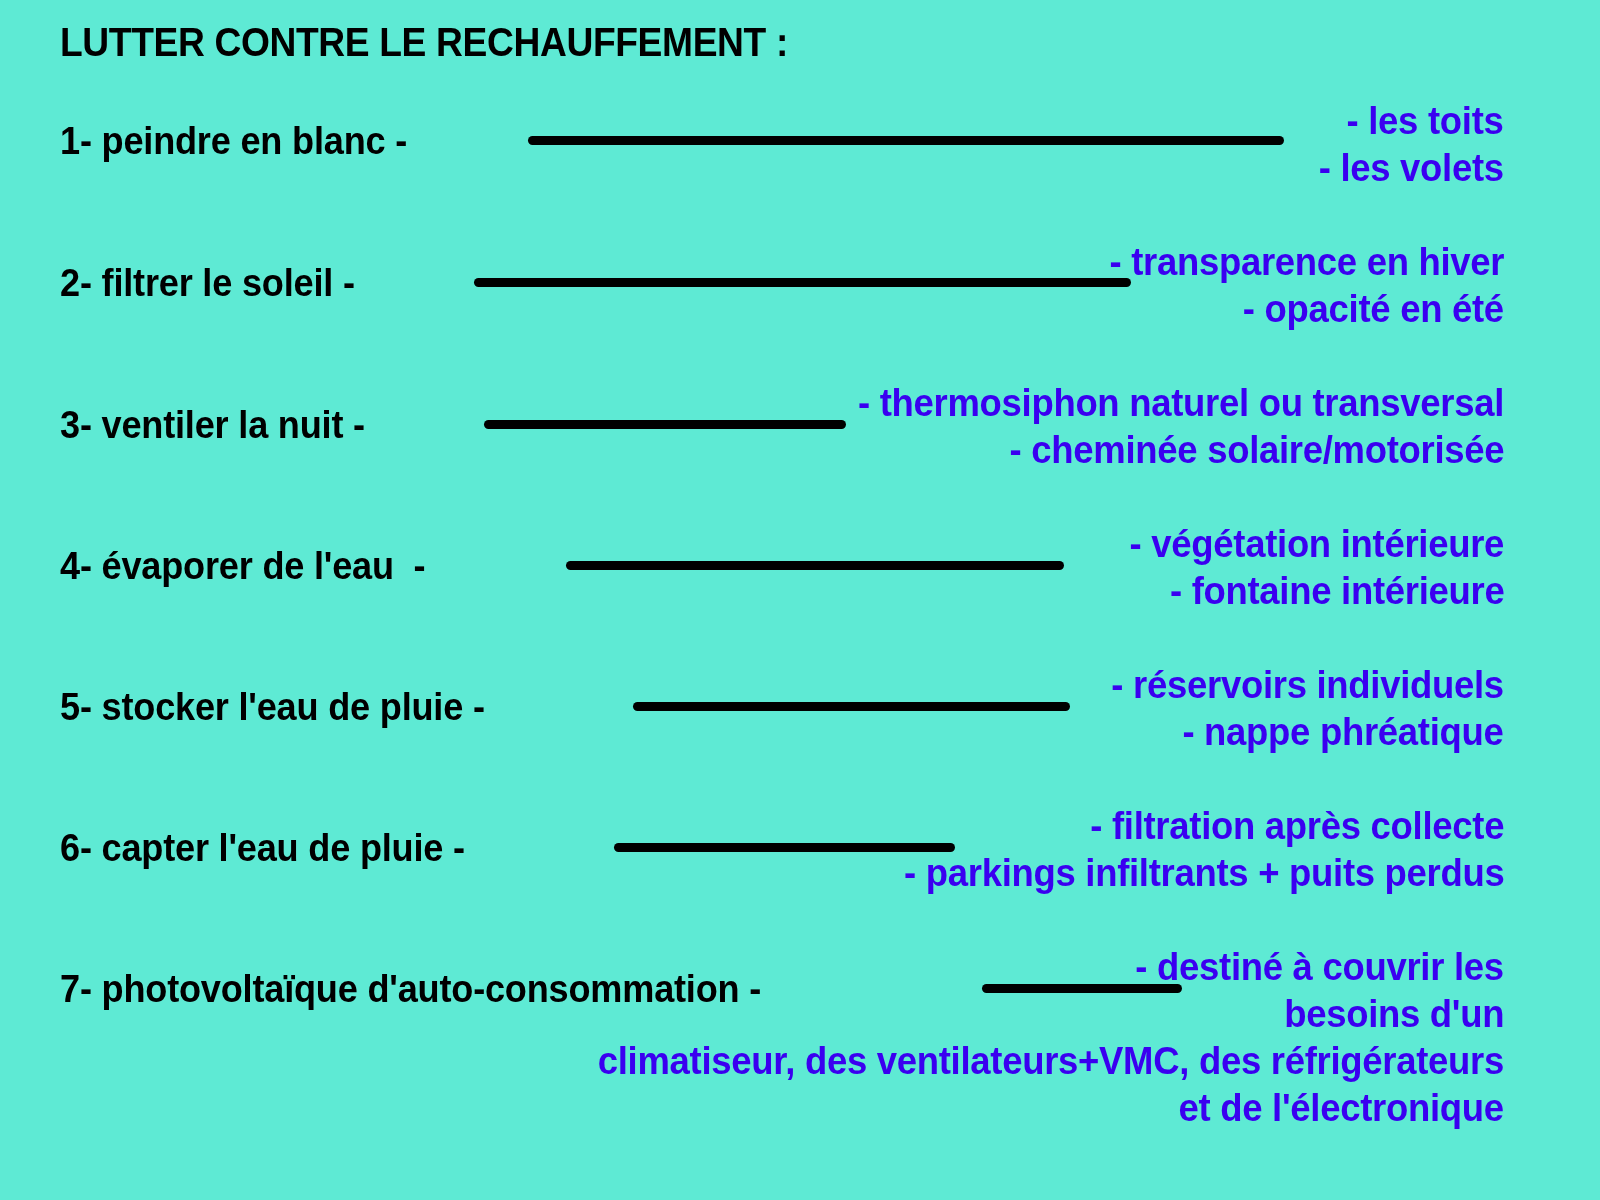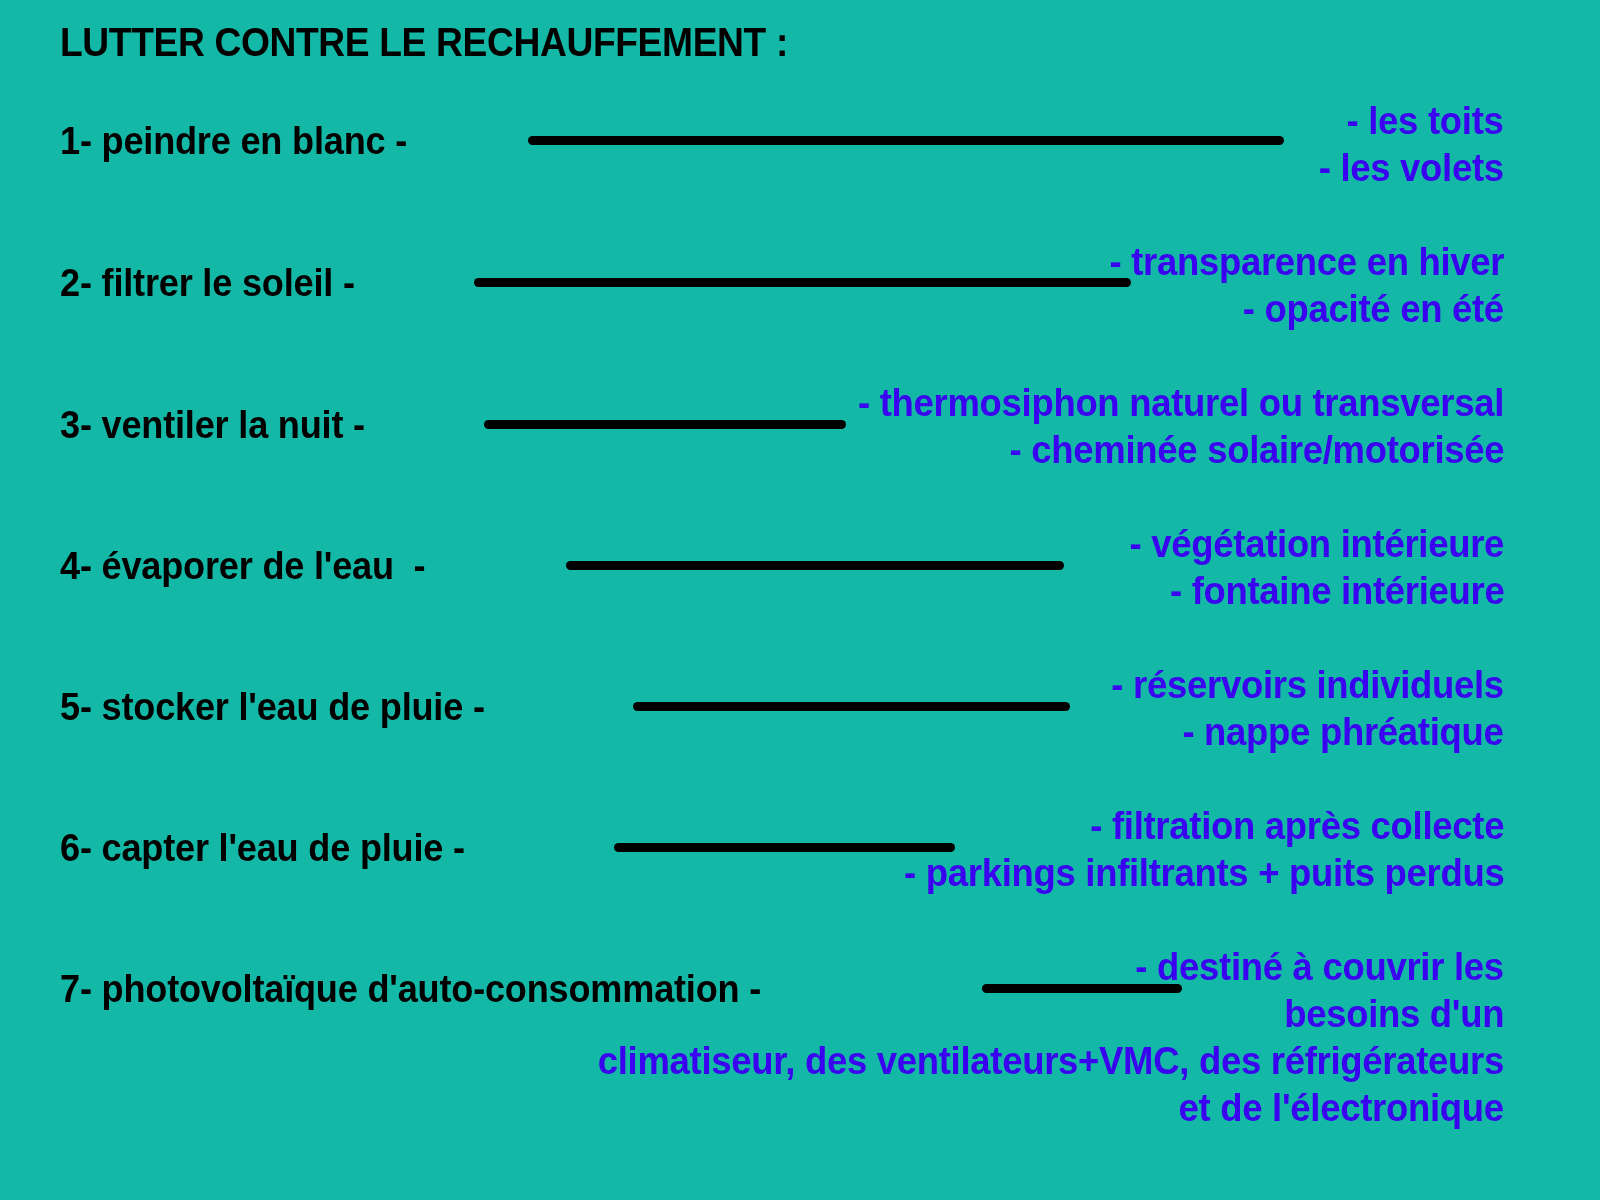--- a/index.html
+++ b/index.html
@@ -67,21 +67,21 @@
     transform: scaleX(0.96);
     transform-origin: right center;
   }
   .note.right {
     right: 96px;
   }
 </style>
 </head>
 <body style="background: rgb(240, 245, 184);">
 
-<div id="page" style="background: #14b8a6;">
+<div id="page" style="background: #5eead4;">
 
   <div class="title" style="color: rgb(0, 0, 0);">LUTTER CONTRE LE RECHAUFFEMENT :</div>
 
   <div class="item-label" style="left: 60px; top: 120px; color: rgb(0, 0, 0);">1- peindre en blanc -</div>
   <div class="connector" style="left: 528px; top: 136px; width: 756px; background: rgb(0, 0, 0);"></div>
   <div class="note right" style="top: 100px; color: rgb(58, 0, 240);">- les toits</div>
   <div class="note right" style="top: 147px; color: rgb(58, 0, 240);">- les volets</div>
 
   <div class="item-label" style="left: 60px; top: 262px; color: rgb(0, 0, 0);">2- filtrer le soleil -</div>
   <div class="connector" style="left: 474px; top: 278px; width: 657px; background: rgb(0, 0, 0);"></div>

